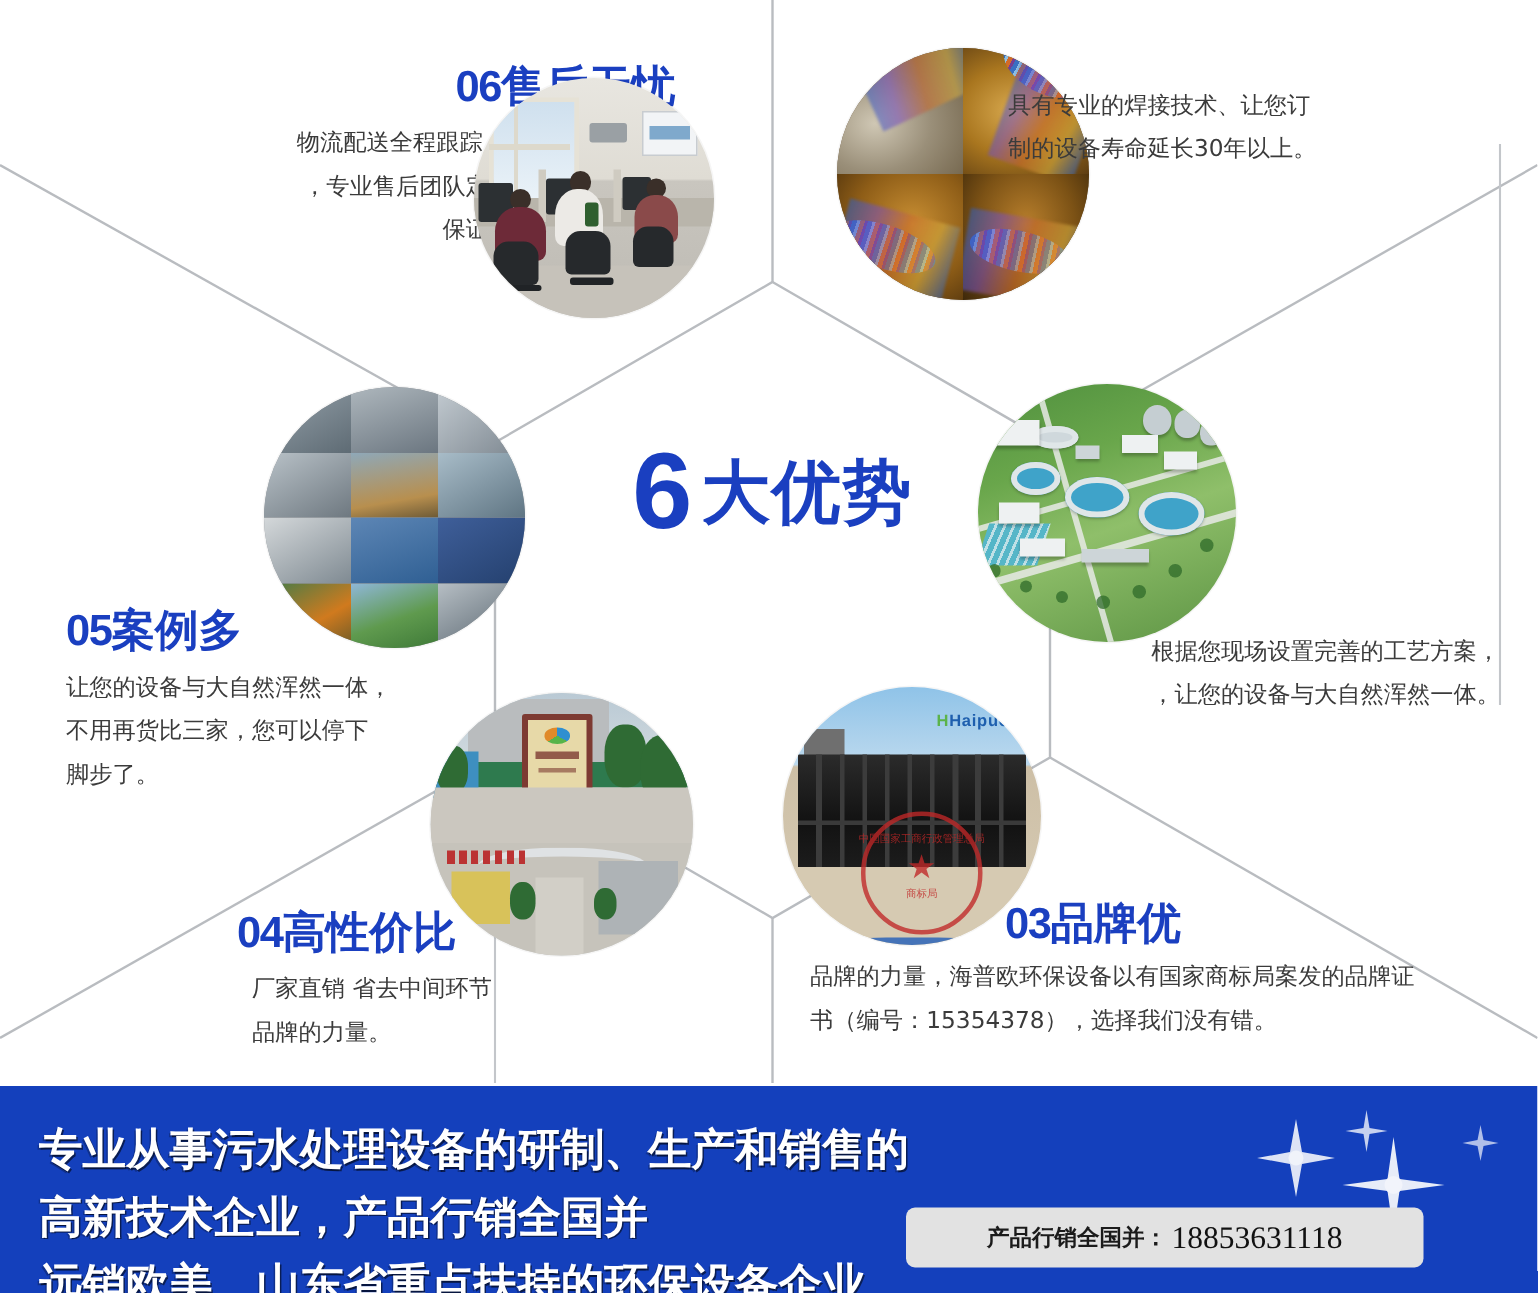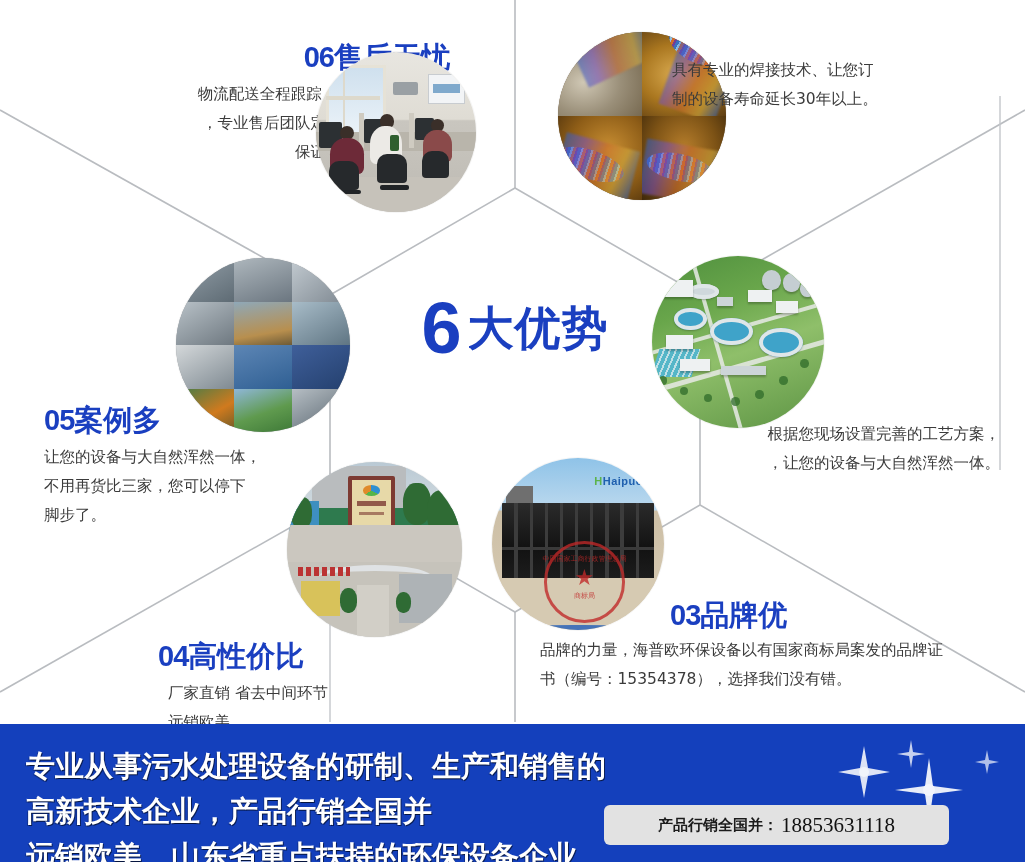--- a/index.html
+++ b/index.html
@@ -390,31 +390,31 @@
       <div class="arch"></div>
       <div class="redtxt"></div>
       <div class="yellow"></div>
       <div class="bldr"></div>
       <div class="lane"></div>
       <div class="bush" style="left:30%;top:72%;width:10%;height:14%;"></div>
       <div class="bush" style="left:62%;top:74%;width:9%;height:12%;"></div>
     </div>
   </div>
 
-  <div class="feat ta-l" style="left:158px;top:606px;width:330px;margin-top:35px;">
+  <div class="feat ta-l" style="left:158px;top:606px;width:330px;">
     <div class="head">
       <span class="idx">04</span><span>高性价比</span>
     </div>
     <div class="body" style="margin-top:8px;margin-left:10px;">
       <div>厂家直销 省去中间环节</div>
-      <div>远销欧美。</div>
-    </div>
-  </div>
-
-  <div class="photo ph-brand" style="left:492px;top:458px;width:172px;height:172px;text-align:center;">
+      <div>品牌的力量。</div>
+    </div>
+  </div>
+
+  <div class="photo ph-brand" style="left:522px;top:458px;width:172px;height:172px;text-align:center;">
     <div class="inner">
       <div class="ground"></div>
       <div class="box"></div>
       <div class="tankrow">
         <div class="rib" style="left:8%;"></div>
           <div class="rib" style="left:18%;"></div>
         <div class="rib" style="left:28%;"></div>
           <div class="rib" style="left:38%;"></div>
         <div class="rib" style="left:48%;"></div>
           <div class="rib" style="left:58%;"></div>

